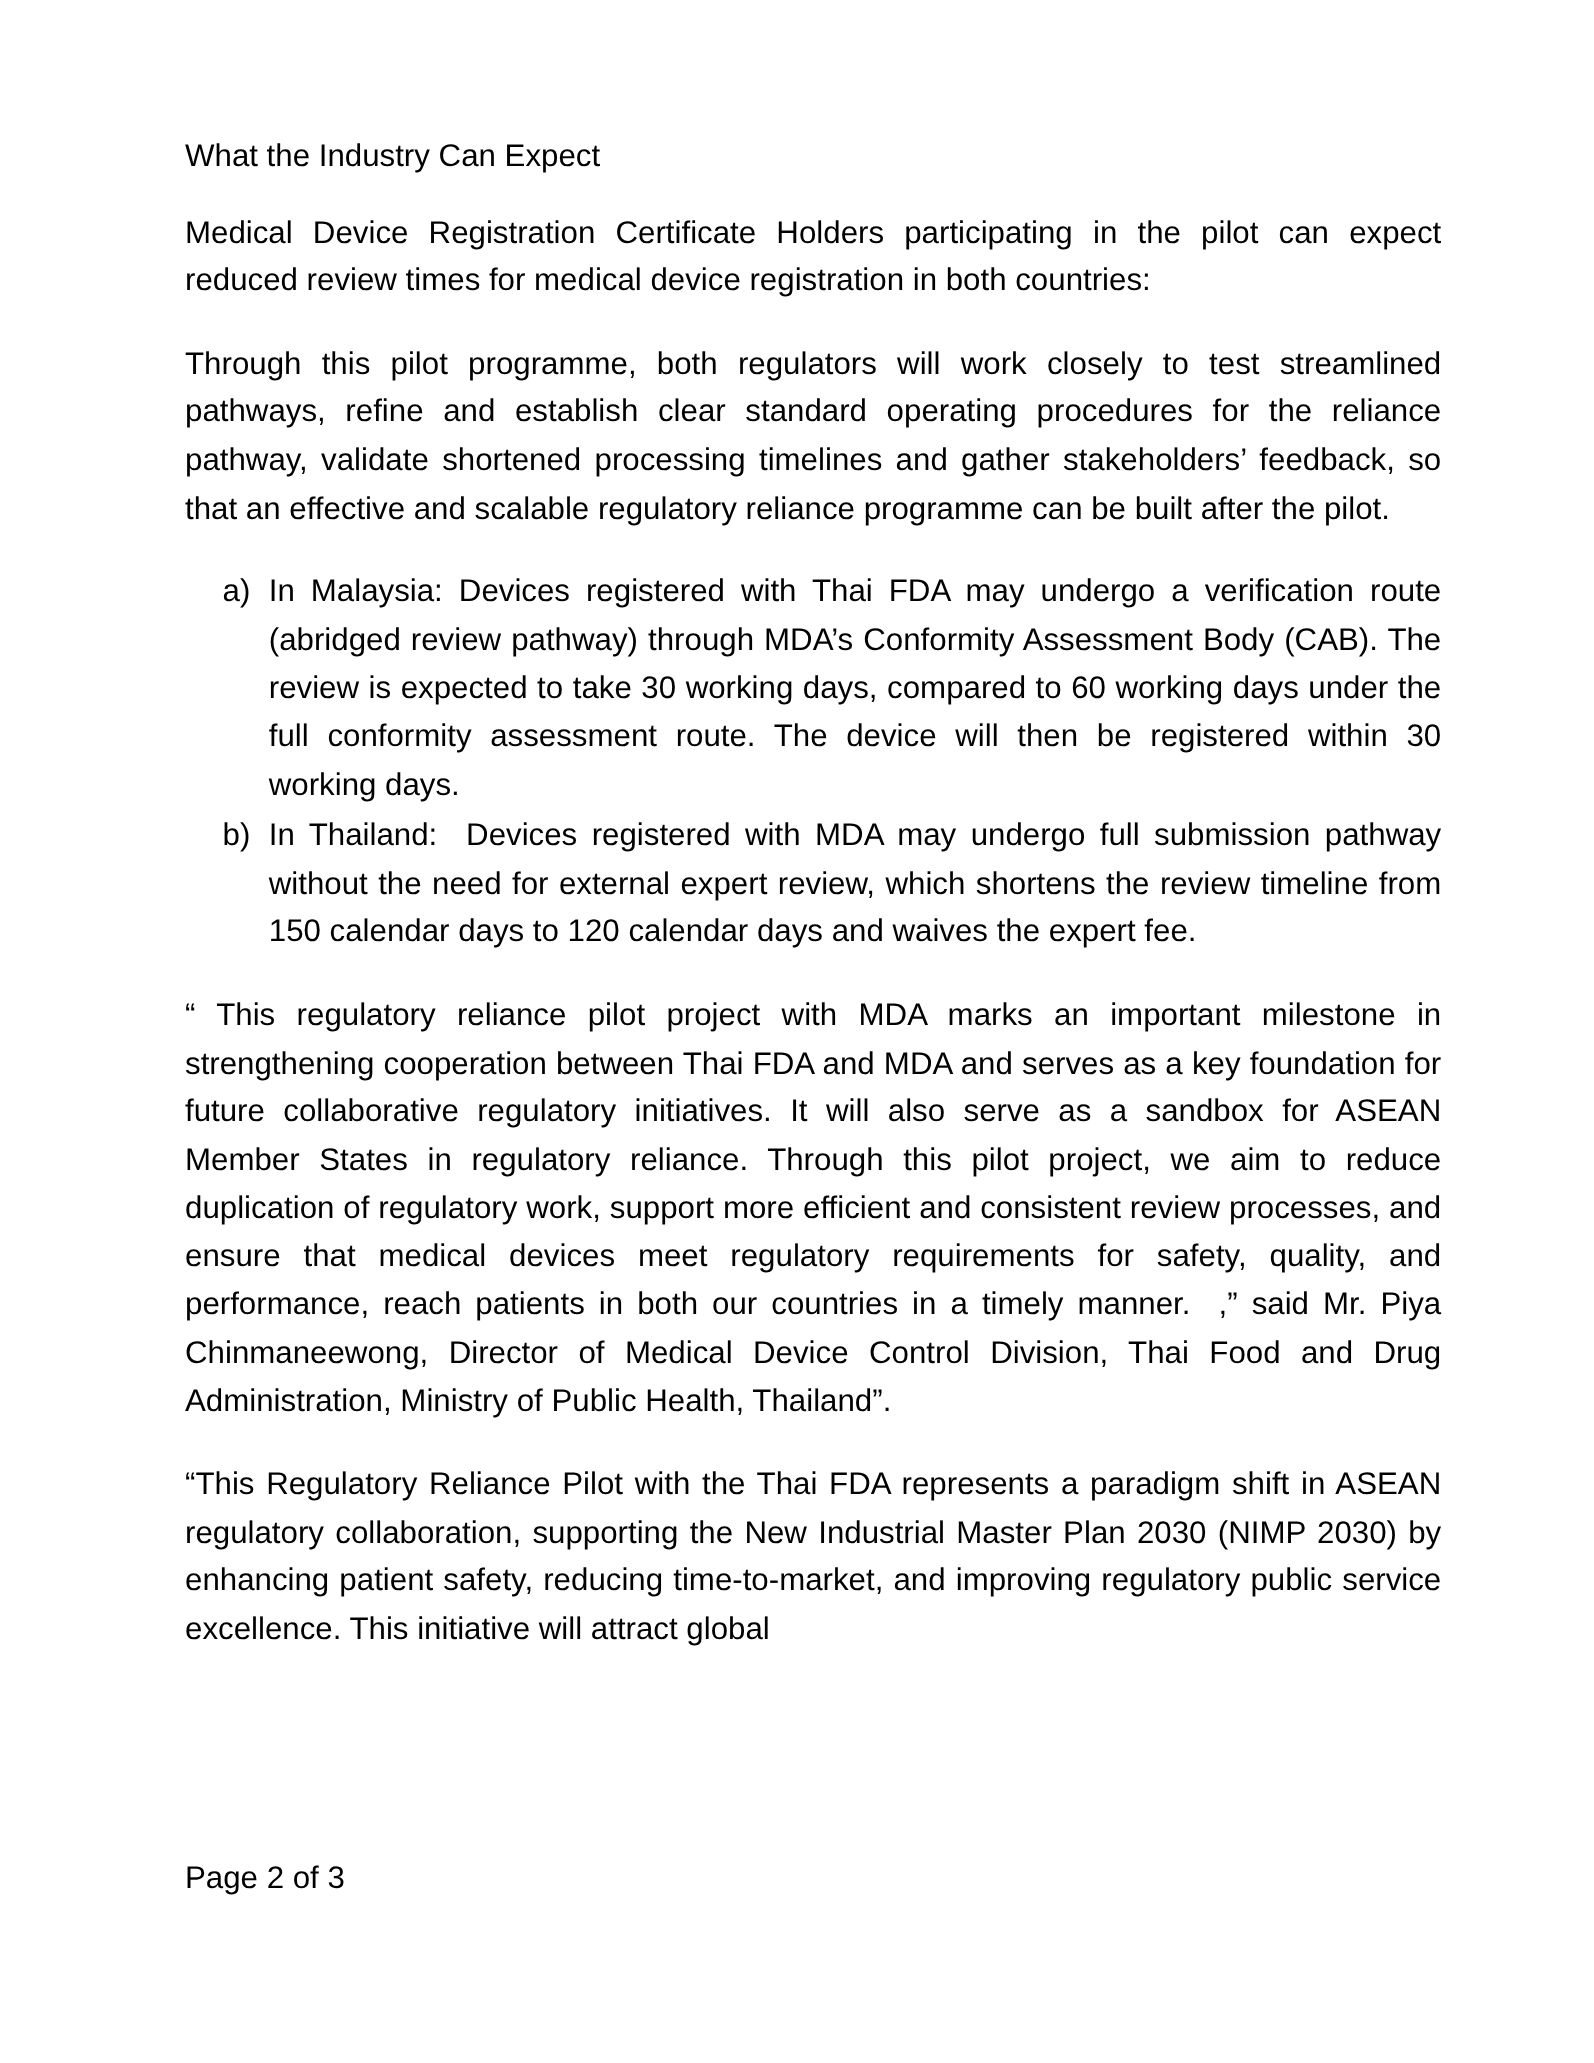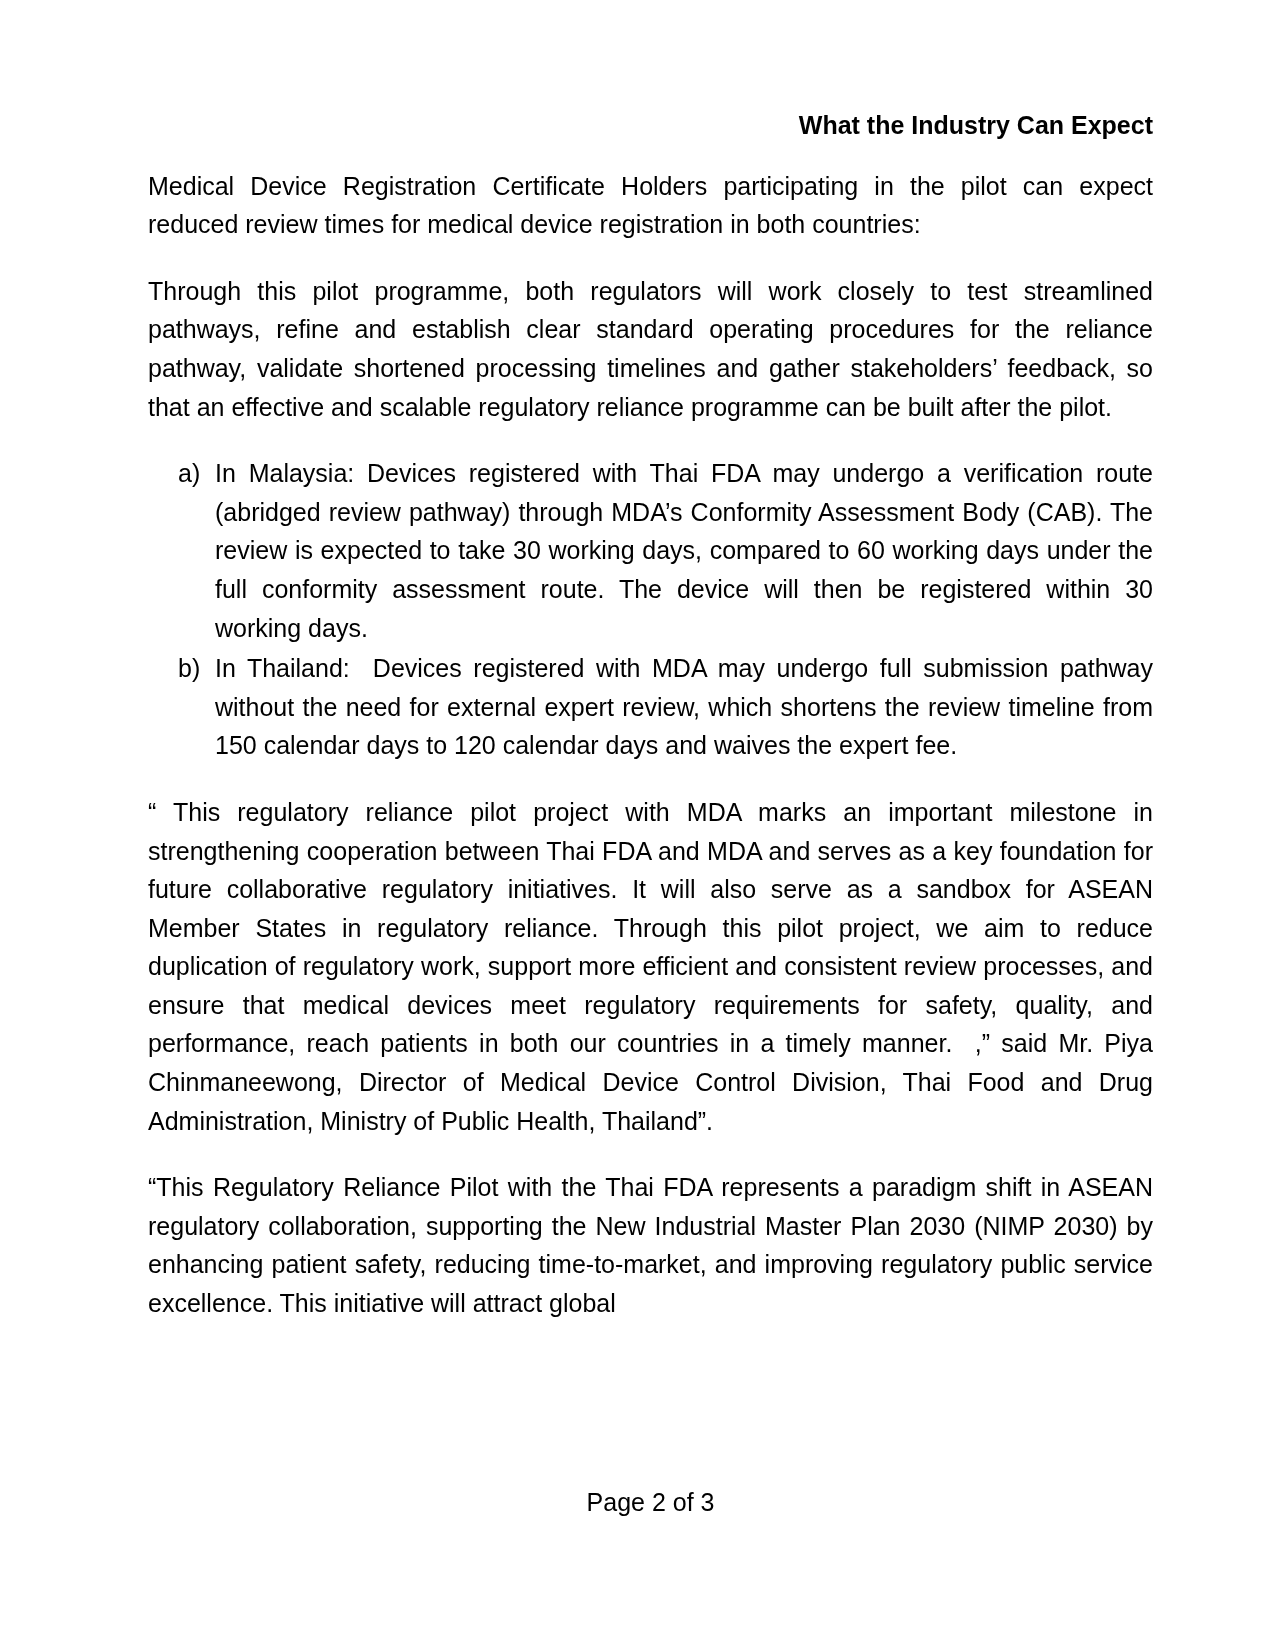--- a/index.html
+++ b/index.html
@@ -18,23 +18,23 @@
   .doc-page {
     position: absolute;
     left: 148px;
     top: 106px;
     width: 1005px;
     font-size: 25px;
     line-height: 38.6px;
   }
   .doc-heading {
     font-size: 25px;
-    font-weight: bold;
+    font-weight: normal;
     margin: 0 0 22px 0;
-    text-align: right;
+    text-align: left;
   }
   .doc-para {
     margin: 0 0 28px 0;
     text-align: justify;
   }
   .doc-list {
     list-style: none;
     margin: 0 0 28px 0;
     padding: 0;
   }
@@ -47,21 +47,20 @@
   .doc-list .list-marker {
     position: absolute;
     left: 30px;
     top: 0;
   }
   .page-footer {
     position: absolute;
     left: 148px;
     top: 1483px;
     width: 1005px;
-    text-align: center;
     font-size: 25px;
     line-height: 38.6px;
   }
 </style>
 </head>
 <body>
 
 <div class="doc-page">
 
   <h1 class="doc-heading">What the Industry Can Expect</h1>

